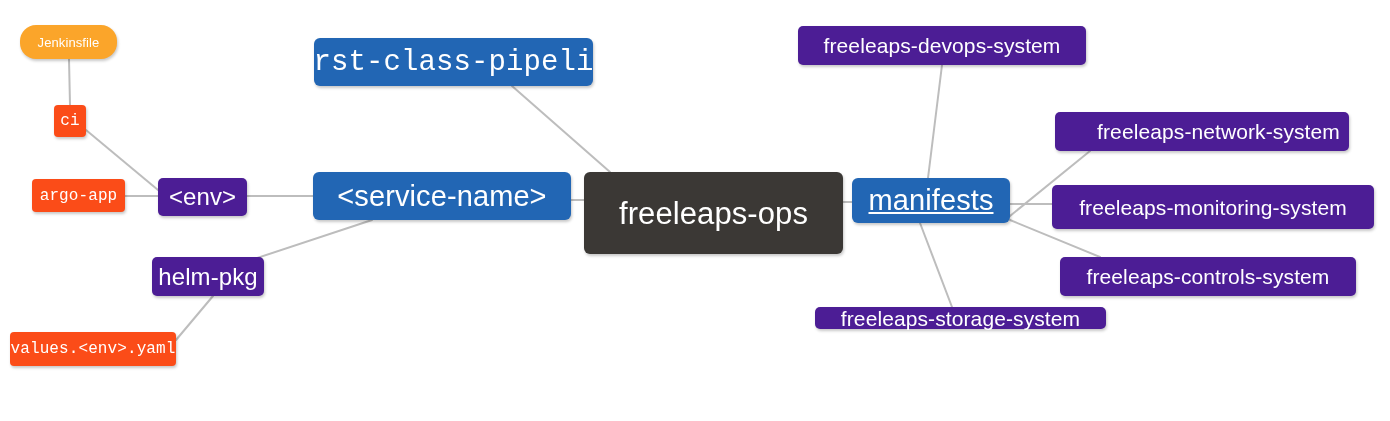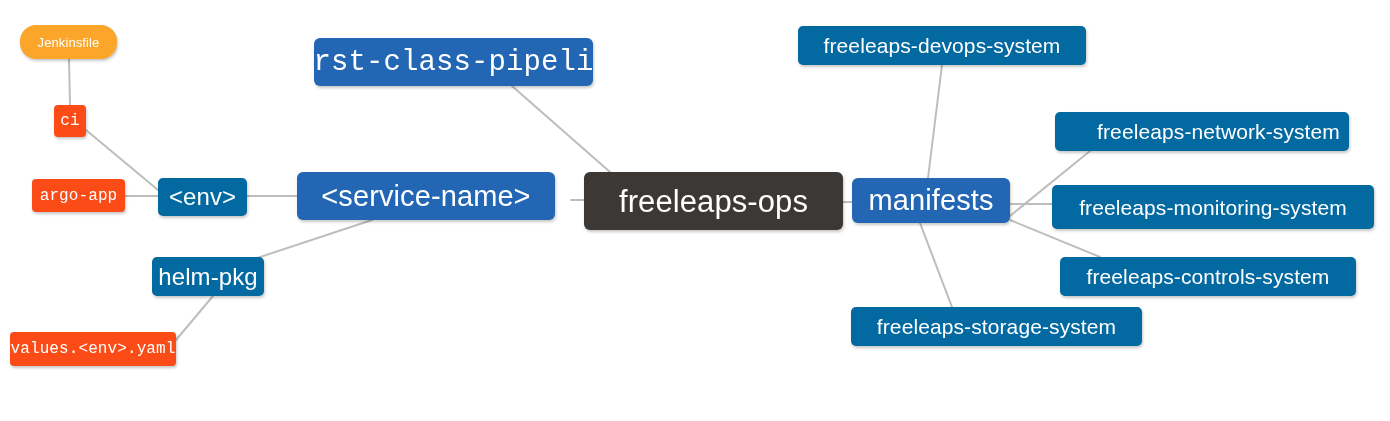--- a/index.html
+++ b/index.html
@@ -40,21 +40,21 @@
     letter-spacing: 0.1px;
     padding: 0 10px;
   }
   .node-label {
     display: block;
     white-space: nowrap;
   }
   
   .c-orange   { background: #FBA52A; }
   .c-red      { background: #FB4C18; font-family: Liberation Mono, monospace; }
-  .c-green    { background: #0369a1; }
+  .c-green    { background: #4c1d95; }
   .c-blue     { background: #2266B4; }
   .c-dark     { background: #3B3835; }
 
   
   .sz-xs { font-size: 13px; border-radius: 16px; }
   .sz-sm { font-size: 16px; border-radius: 4px; }
   .sz-md { font-size: 21px; border-radius: 5px; }
   .sz-lg { font-size: 24px; border-radius: 5px; }
   .sz-xl { font-size: 29px; border-radius: 6px; }
   .sz-xxl{ font-size: 31px; border-radius: 6px; }
@@ -94,38 +94,38 @@
       </div>
       <div class="node c-green sz-lg" style="left: 158px; top: 178px; width: 89px; height: 38px;">
         <span class="node-label">&lt;env&gt;</span>
       </div>
       <div class="node c-green sz-lg" style="left: 152px; top: 257px; width: 112px; height: 39px;">
         <span class="node-label">helm-pkg</span>
       </div>
       <div class="node c-blue sz-xl" style="left: 314px; top: 38px; width: 279px; height: 48px; font-family: Liberation Mono, monospace;">
         <span class="node-label">first-class-pipeline</span>
       </div>
-      <div class="node c-blue sz-xl" style="left: 297px; top: 172px; width: 258px; height: 48px;">
+      <div class="node c-blue sz-xl" style="left: 313px; top: 172px; width: 258px; height: 48px;">
         <span class="node-label">&lt;service-name&gt;</span>
       </div>
-      <div class="node c-dark sz-xxl" style="left: 584px; top: 172px; width: 259px; height: 58px;">
+      <div class="node c-dark sz-xxl" style="left: 584px; top: 172px; width: 259px; height: 82px;">
         <span class="node-label">freeleaps-ops</span>
       </div>
-      <div class="node c-blue sz-xl" style="left: 852px; top: 178px; width: 158px; height: 45px;">
+      <div class="node c-blue sz-xl" style="left: 852px; top: 178px; width: 158px; height: 45px; text-decoration: underline;">
         <span class="node-label">manifests</span>
       </div>
       <div class="node c-green sz-md" style="left: 798px; top: 26px; width: 288px; height: 39px;">
         <span class="node-label">freeleaps-devops-system</span>
       </div>
       <div class="node c-green sz-md" style="left: 1055px; top: 112px; width: 294px; height: 39px; padding-left: 43px;">
         <span class="node-label">freeleaps-network-system</span>
       </div>
       <div class="node c-green sz-md" style="left: 1052px; top: 185px; width: 322px; height: 44px;">
         <span class="node-label">freeleaps-monitoring-system</span>
       </div>
       <div class="node c-green sz-md" style="left: 1060px; top: 257px; width: 296px; height: 39px;">
         <span class="node-label">freeleaps-controls-system</span>
       </div>
-      <div class="node c-green sz-md" style="left: 815px; top: 307px; width: 291px; height: 39px; margin-left: 36px;">
+      <div class="node c-green sz-md" style="left: 815px; top: 307px; width: 291px; height: 22px;">
         <span class="node-label">freeleaps-storage-system</span>
       </div>
     </div>
 </div>
 
 </body></html>

